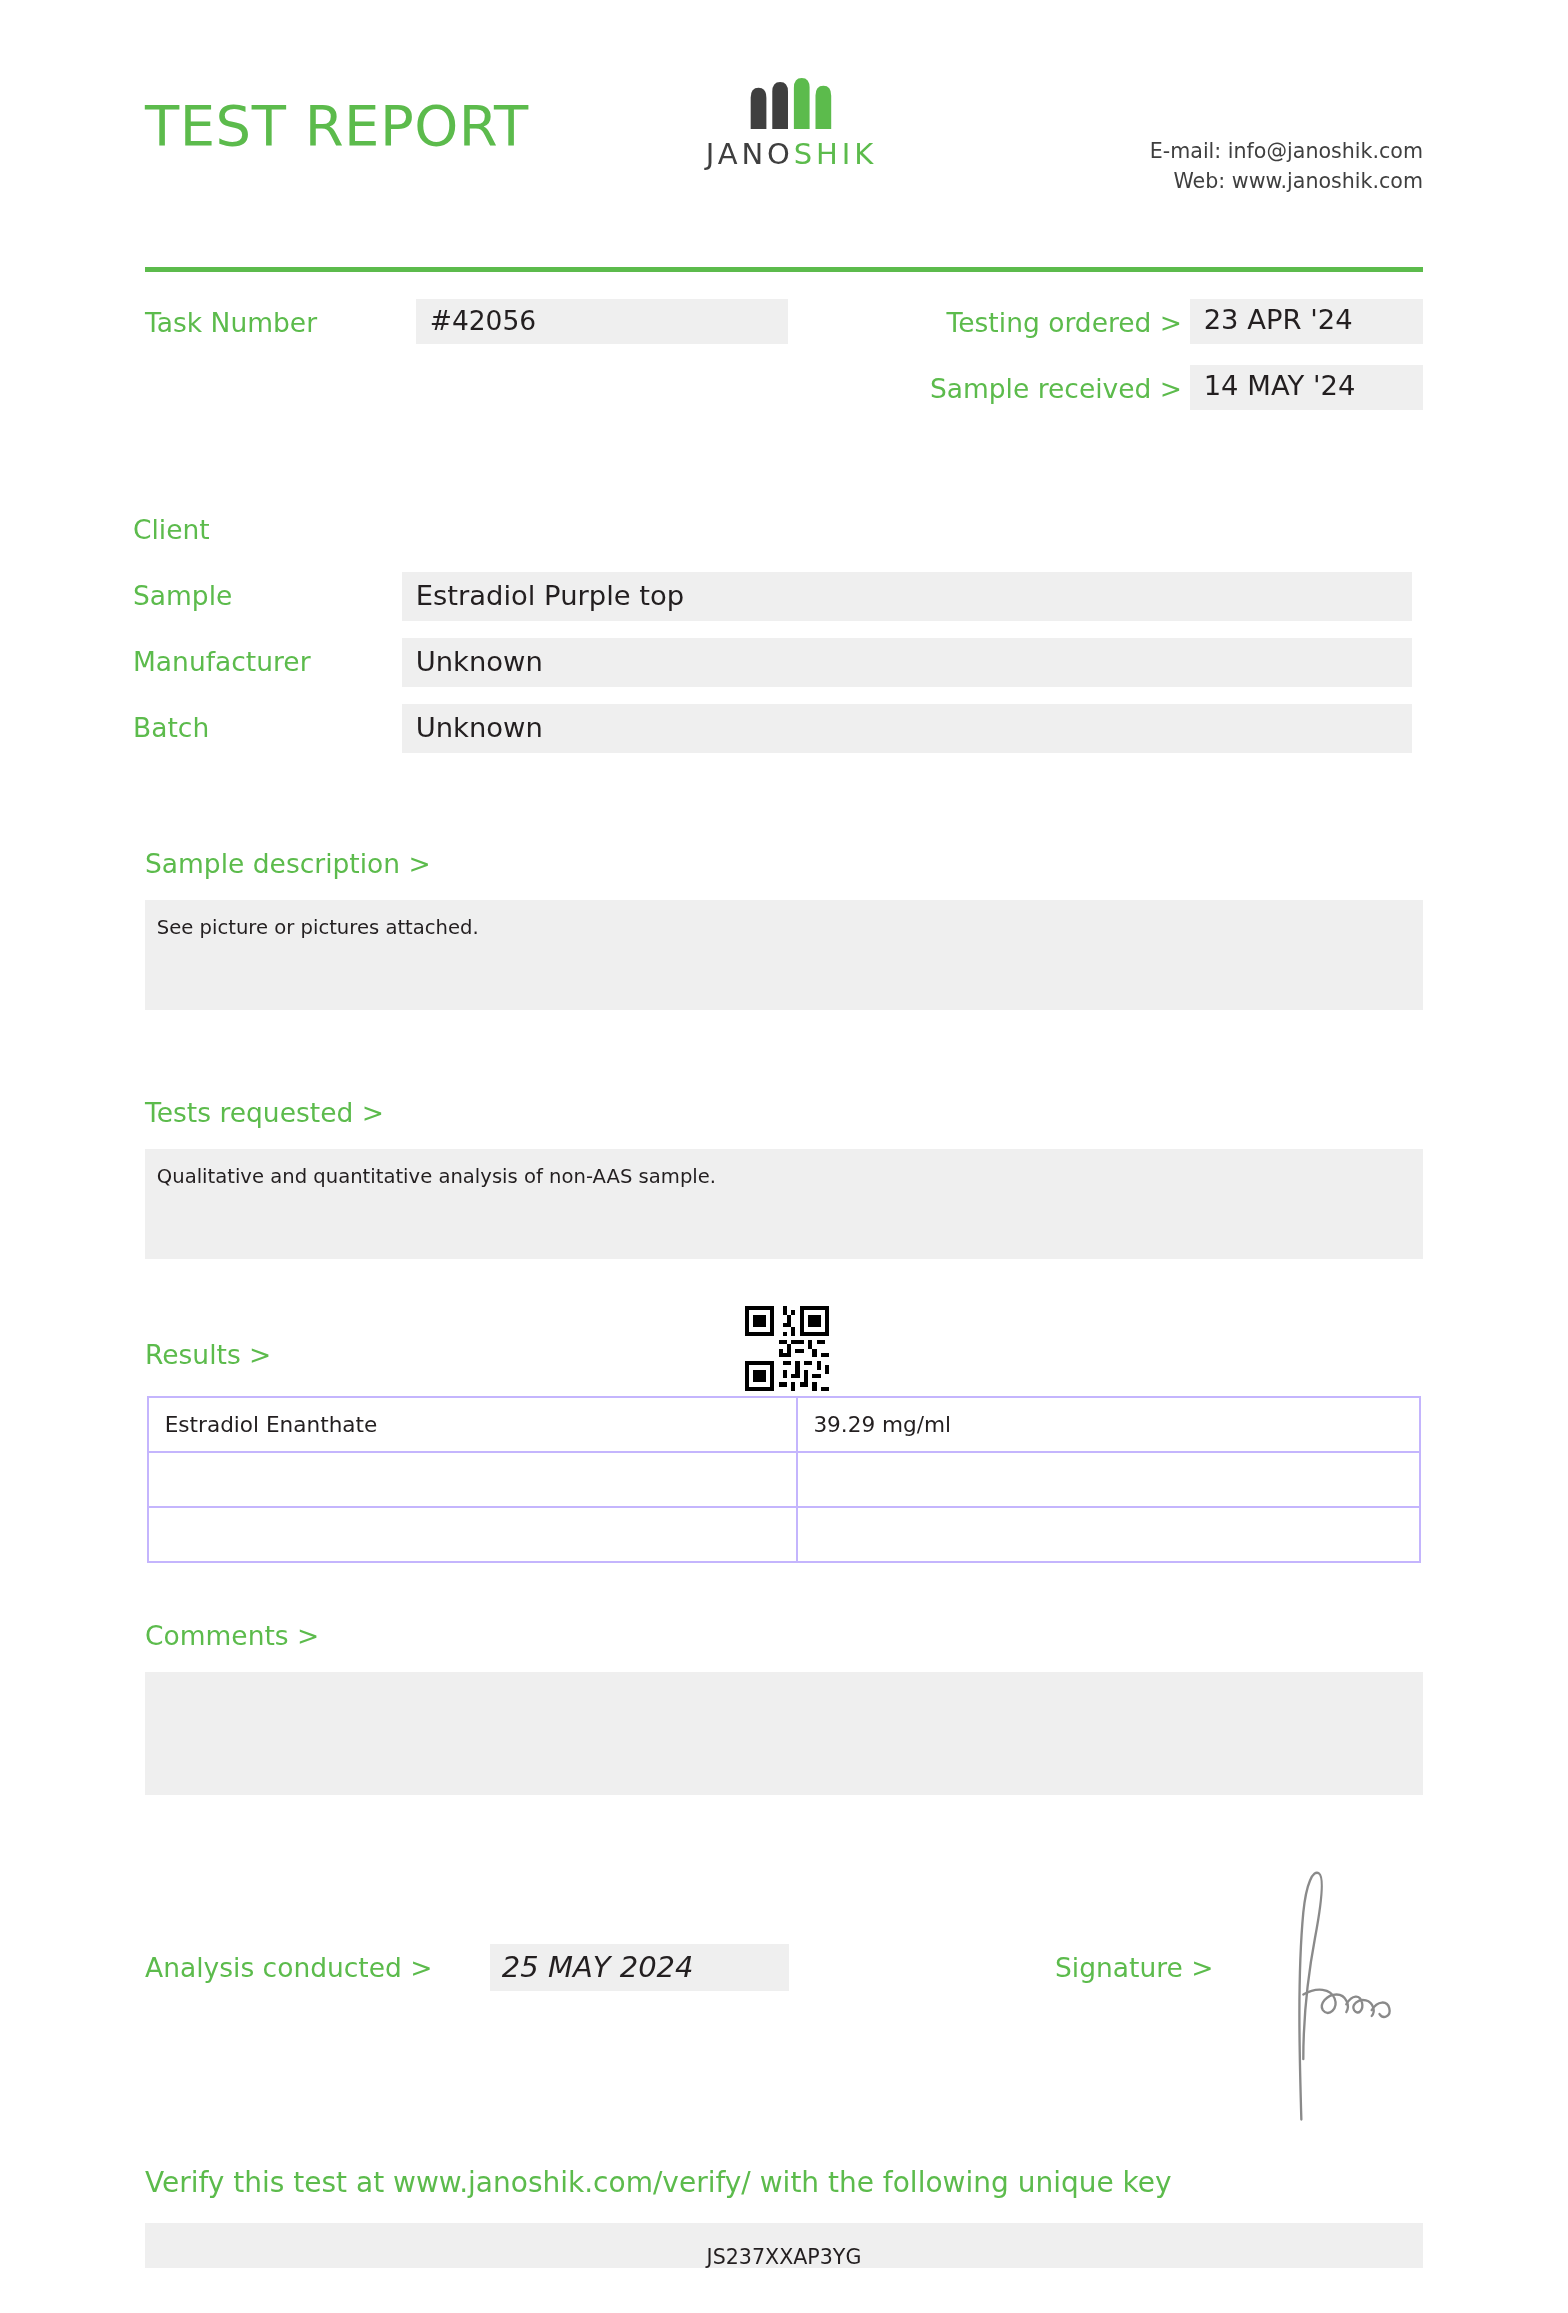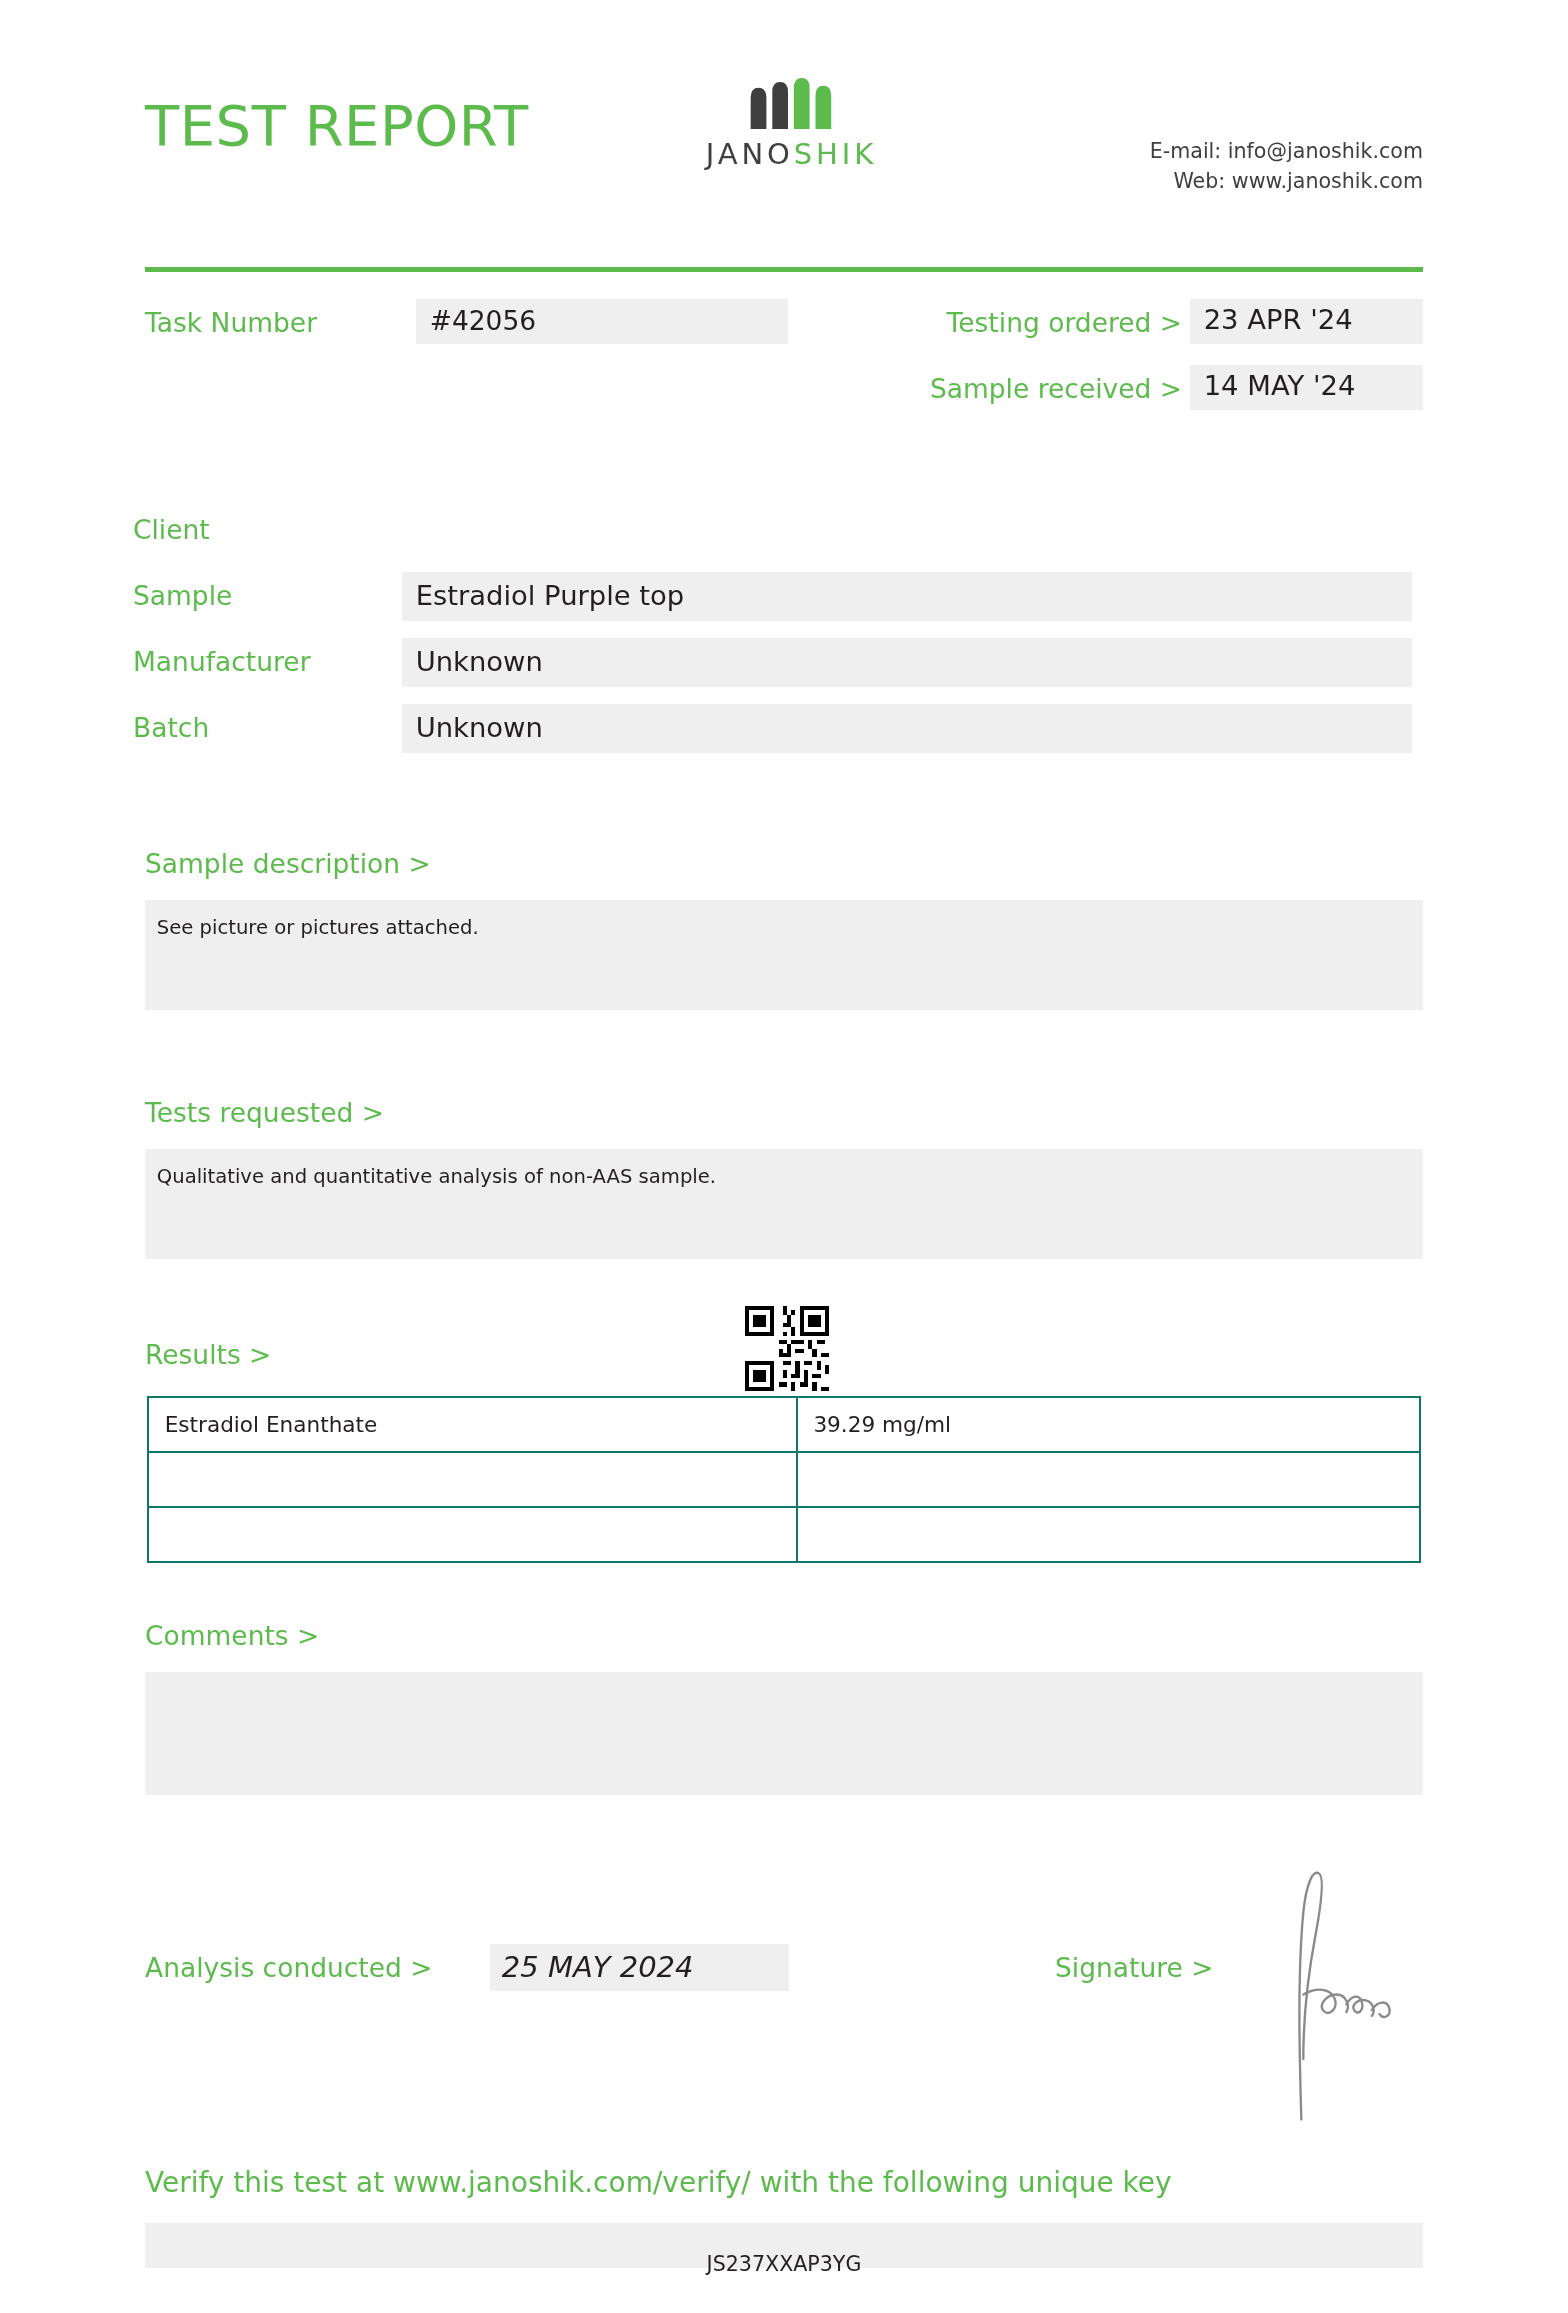--- a/index.html
+++ b/index.html
@@ -218,21 +218,21 @@
 
   
   .results-table {
     position: absolute;
     left: 147px;
     top: 1396px;
     width: 1274px;
     border-collapse: collapse;
   }
   .results-table td {
-    border: 2px solid #0f766e;
+    border: 2px solid #c4b5fd;
     height: 53px;
     font-size: 21.6px;
     padding: 0 0 0 15.7px;
     color: #231f20;
   }
   .results-table td.c1 { width: 631px; }
 
   #comments-title { top: 1620px; }
   #comments-box   { top: 1672px; height: 123px; }
 
@@ -285,21 +285,21 @@
   .key-box {
     position: absolute;
     left: 145px;
     top: 2223px;
     width: 1278px;
     height: 45px;
     background: #efefef;
     text-align: center;
     font-size: 20.6px;
     color: #231f20;
-    padding-top: 29px;
+    padding-top: 22px;
     box-sizing: border-box;
   }
 </style>
 </head>
 <body>
 
 <div class="page">
 
   <div class="inner header">
     <div class="title">TEST REPORT</div>

